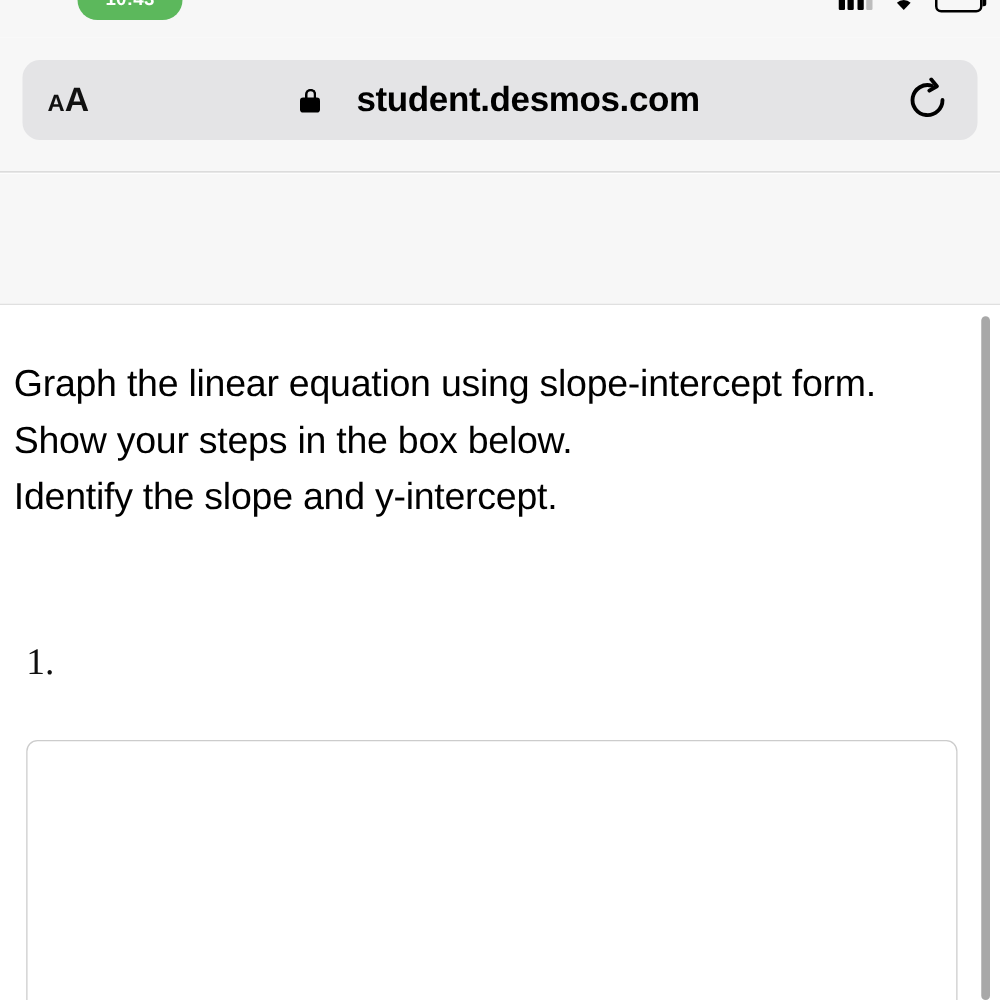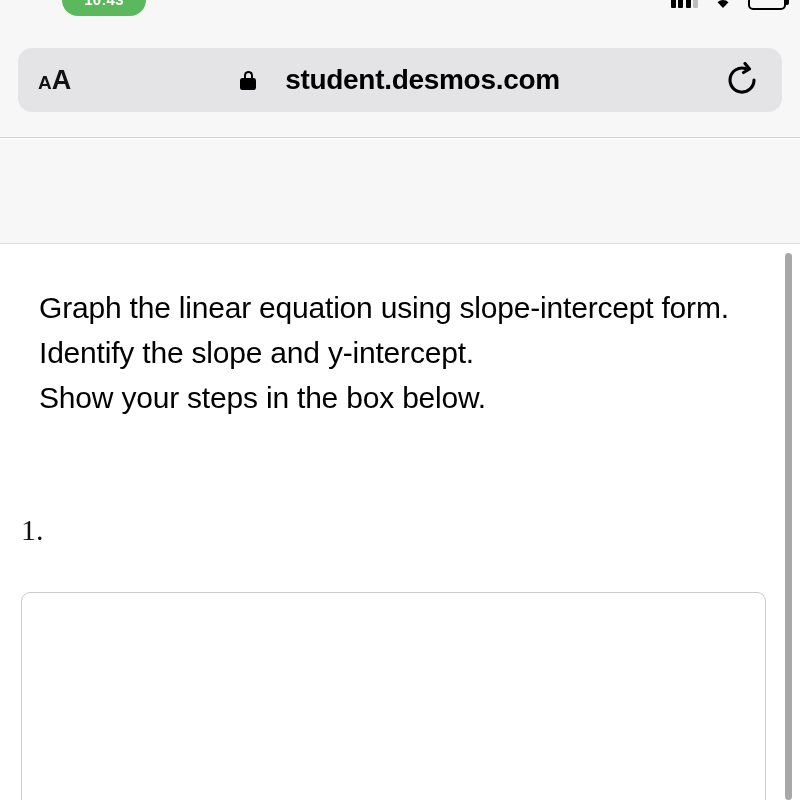--- a/index.html
+++ b/index.html
@@ -275,21 +275,21 @@
   #content {
     position: absolute;
     left: 0; top: 244px;
     width: 800px;
     height: 556px;
     background: #ffffff;
     overflow: hidden;
   }
   #instructions {
     position: absolute;
-    left: 39px;
+    left: 11px;
     top: 41px;
     width: 748px;
     font-size: 30px;
     line-height: 45px;
     color: #000000;
     letter-spacing: -0.2px;
   }
   #instructions p { margin: 0; }
   #equation-line {
     position: absolute;
@@ -408,22 +408,22 @@
     <span id="next-label">Next</span>
     <svg width="22" height="32" viewBox="0 0 22 32">
       <path d="M5 4 L16 16 L5 28" fill="none" stroke="#5a5a5a" stroke-width="5.5" stroke-linecap="round" stroke-linejoin="round"></path>
     </svg>
   </div>
 </div>
 
 <div id="content">
   <div id="instructions">
     <p>Graph the linear equation using slope-intercept form.</p>
+    <p>Show your steps in the box below.</p>
     <p>Identify the slope and y-intercept.</p>
-    <p>Show your steps in the box below.</p>
   </div>
 
   <div id="equation-line">
     <span id="equation-number">1.</span>
   </div>
 
   <div id="answer-box"></div>
 </div>
 
 <div id="scrollbar-track">

